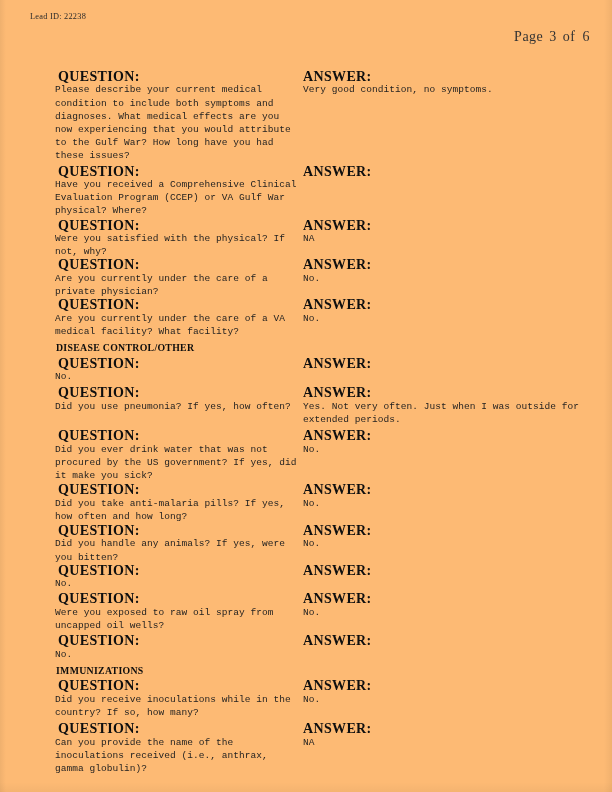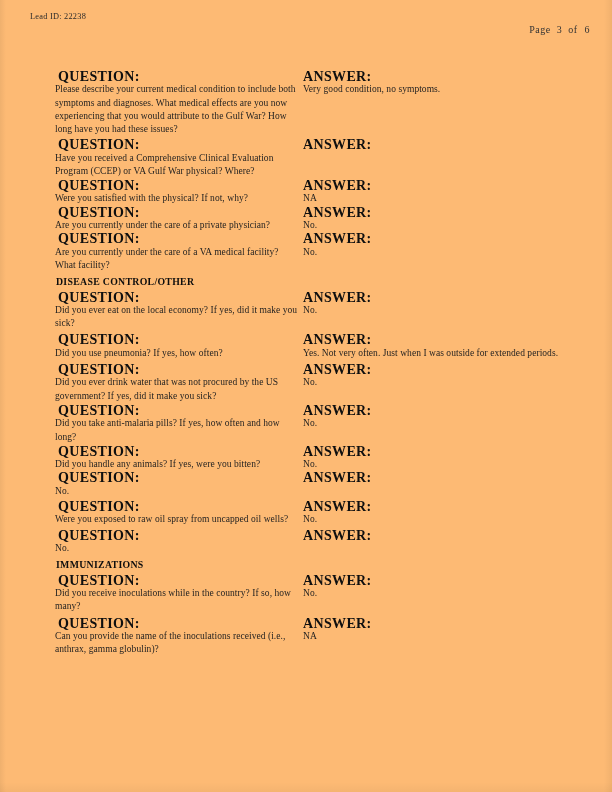--- a/index.html
+++ b/index.html
@@ -54,21 +54,21 @@
     left: 0;
     top: 0;
     font-size: 8.3px;
     letter-spacing: 0.25px;
     color: #2a2a2a;
   }
   .page-number {
     position: absolute;
     right: 0;
     top: 1px;
-    font-size: 10px;
+    font-size: 14px;
     letter-spacing: 0.5px;
     color: #333333;
     white-space: pre;
   }
   .page-number .pn-word { margin-right: 6px; }
   .page-number .pn-cur  { margin-right: 6px; }
   .page-number .pn-of   { margin-right: 7px; }
 
   
   .content {
@@ -103,20 +103,21 @@
     color: #0f0f0f;
   }
   .q-label { padding-left: 3px; }
   .a-label { padding-left: 0px; }
 
   .text {
     font-size: 9.5px;
     line-height: 13.2px;
     color: #1f1f1f;
     letter-spacing: 0.05px;
+    font-family: Liberation Mono, monospace;
   }
   .q-text { padding-left: 0px; }
   .a-text { padding-left: 0px; }
 
   .section-head {
     font-weight: bold;
     font-size: 9.8px;
     letter-spacing: 0.3px;
     line-height: 13.6px;
     color: #0d0d0d;
@@ -243,23 +244,20 @@
 
     <div class="qa-row">
       <div class="col-q">
         <div class="label q-label">QUESTION:</div>
       </div>
       <div class="col-a">
         <div class="label a-label">ANSWER:</div>
       </div>
     </div>
     <div class="qa-row">
-      <div class="col-q">
-        <div class="text q-text">Did you ever eat on the local economy?  If yes, did it make you sick?</div>
-      </div>
       <div class="col-a">
         <div class="text a-text">No.</div>
       </div>
     </div>
 
     <div class="spacer" style="height:3px"></div>
 
     <div class="qa-row">
       <div class="col-q">
         <div class="label q-label">QUESTION:</div>

